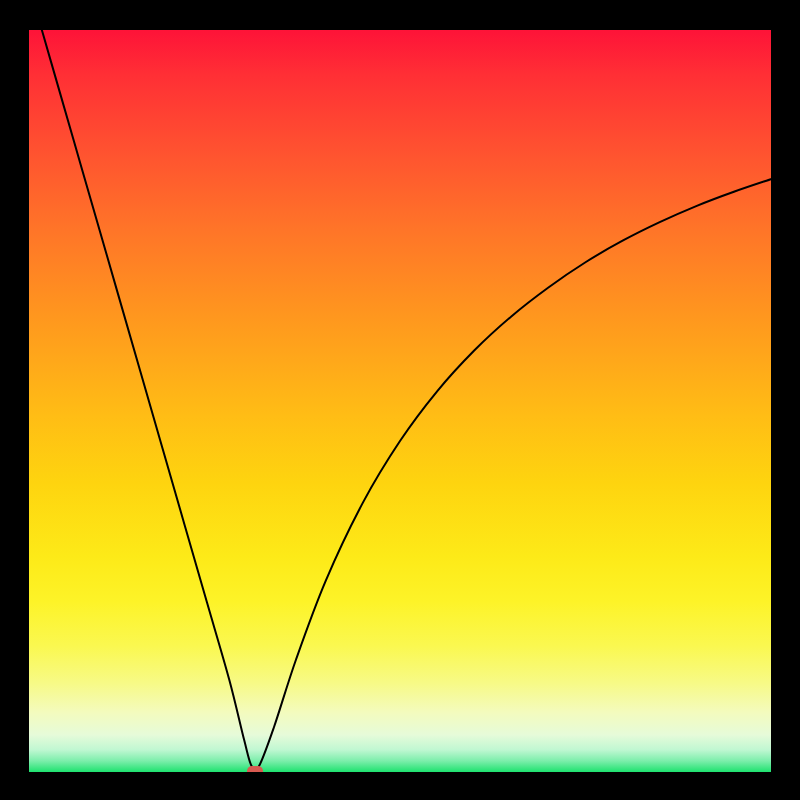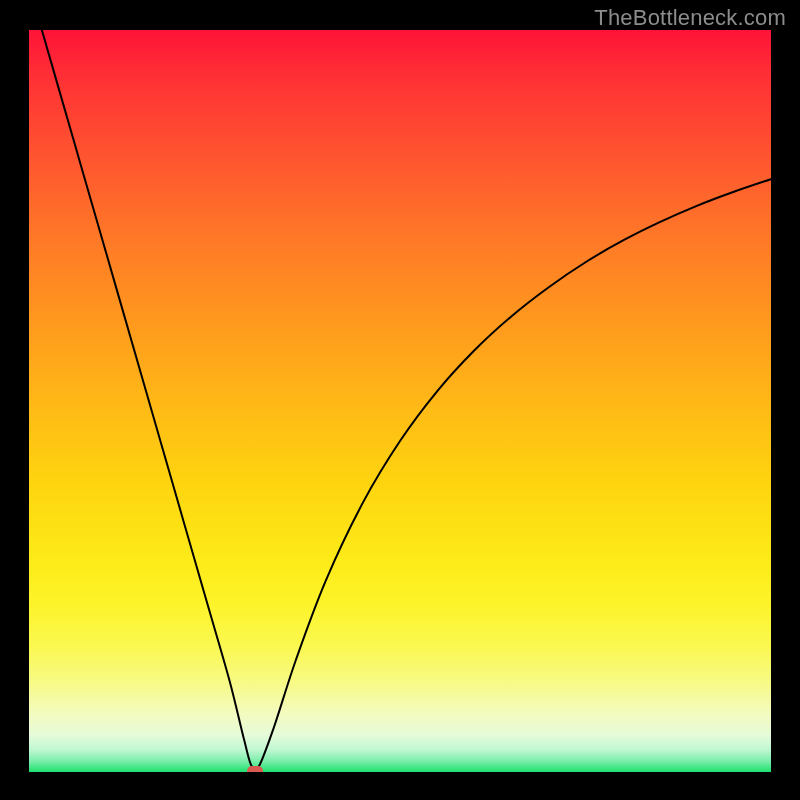--- a/index.html
+++ b/index.html
@@ -74,21 +74,20 @@
     color: #8c8c8c;
     font-size: 22px;
     letter-spacing: 0.2px;
   }
 </style>
 </head>
 <body>
 
 <div class="frame">
 
-  <div class="attribution">TheBottleneck.com</div>
 
   <div class="plot">
     <div class="gradient"></div>
 
     <svg class="curve" viewBox="0 0 742 742" preserveAspectRatio="none">
       <path fill="none" stroke="#000" stroke-width="2" stroke-linecap="round" stroke-linejoin="round" d="M 0 -44.520000000000095 C 3.7099999999999995 -31.65866666666674, 14.84 6.925333333333338, 22.259999999999998 32.648000000000025 C 29.679999999999996 58.37066666666671, 37.099999999999994 84.09333333333336, 44.519999999999996 109.81600000000003 C 51.94 135.5386666666667, 59.36 161.26133333333337, 66.78 186.98400000000004 C 74.2 212.7066666666667, 81.61999999999999 238.42933333333332, 89.03999999999999 264.152 C 96.46 289.87466666666666, 103.88 315.5973333333333, 111.3 341.32 C 118.72 367.04266666666666, 126.14 392.76533333333333, 133.56 418.488 C 140.98 444.21066666666667, 148.4 469.9333333333333, 155.82 495.65599999999995 C 163.23999999999998 521.3786666666666, 170.65999999999997 547.1013333333333, 178.07999999999998 572.824 C 185.5 598.5466666666666, 194.15666666666667 627.1136666666666, 200.34 649.992 C 206.52333333333334 672.8703333333333, 211.46999999999997 695.7486666666667, 215.17999999999998 710.094 C 218.89 724.4393333333334, 220.12666666666667 731.7356666666667, 222.6 736.064 C 225.07333333333332 740.3923333333332, 226.31 742.4946666666666, 230.02 736.064 C 233.73000000000002 729.6333333333333, 238.67666666666668 715.288, 244.86 697.48 C 251.04333333333335 679.672, 258.46333333333337 653.702, 267.12 629.216 C 275.77666666666664 604.73, 285.67 576.6576666666666, 296.8 550.564 C 307.93 524.4703333333333, 321.53333333333336 495.9033333333333, 333.90000000000003 472.654 C 346.2666666666667 449.4046666666667, 358.6333333333333 429.618, 371 411.068 C 383.3666666666667 392.518, 395.73333333333335 376.4413333333333, 408.1 361.354 C 420.4666666666667 346.26666666666665, 432.8333333333333 333.0343333333334, 445.2 320.54400000000004 C 457.56666666666666 308.0536666666667, 469.93333333333334 296.9236666666667, 482.3 286.41200000000003 C 494.6666666666667 275.9003333333334, 507.0333333333333 266.50166666666667, 519.4 257.474 C 531.7666666666667 248.4463333333333, 544.1333333333333 240.03699999999998, 556.5 232.24599999999998 C 568.8666666666667 224.45499999999998, 581.2333333333333 217.40600000000006, 593.6 210.72800000000007 C 605.9666666666667 204.05000000000007, 618.3333333333333 197.99033333333333, 630.6999999999999 192.178 C 643.0666666666666 186.36566666666667, 655.4333333333334 180.92433333333338, 667.8000000000001 175.85400000000004 C 680.1666666666667 170.7836666666667, 692.5333333333333 166.208, 704.9 161.75599999999997 C 717.2666666666667 157.30399999999995, 735.8166666666666 151.2443333333333, 742 149.14199999999994"></path>
     </svg>
 
     <div class="marker" style="left: 218.31px; top: 736px; background: rgb(216, 90, 80);"></div>
   </div>

